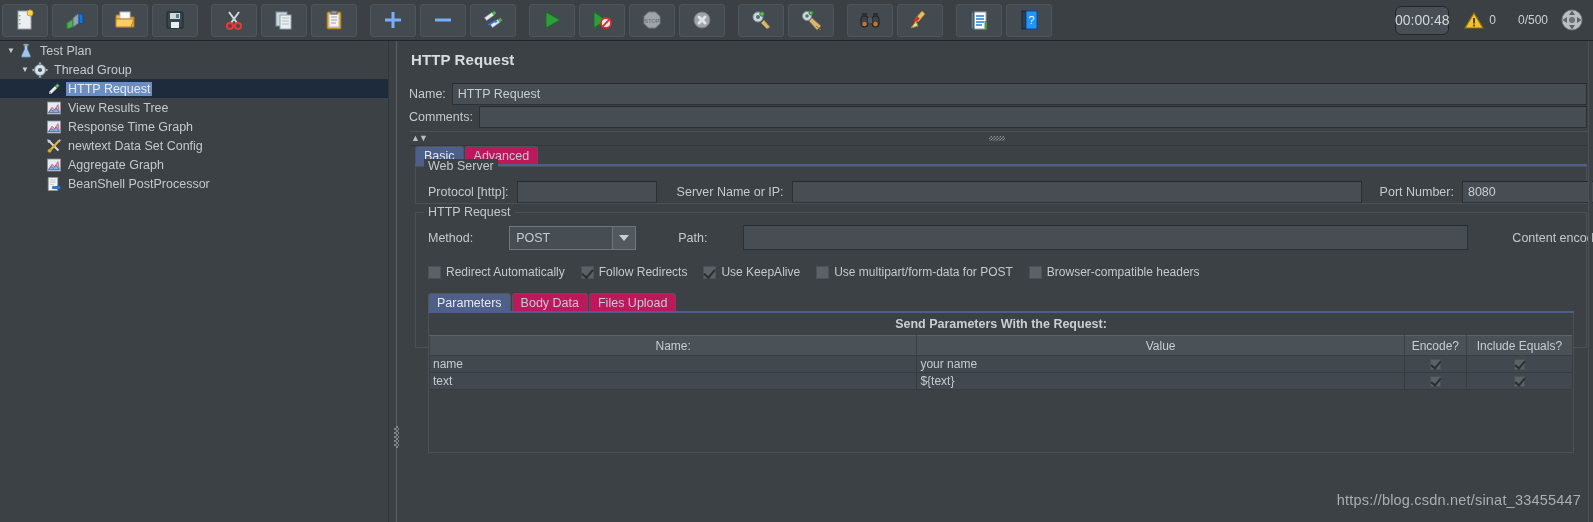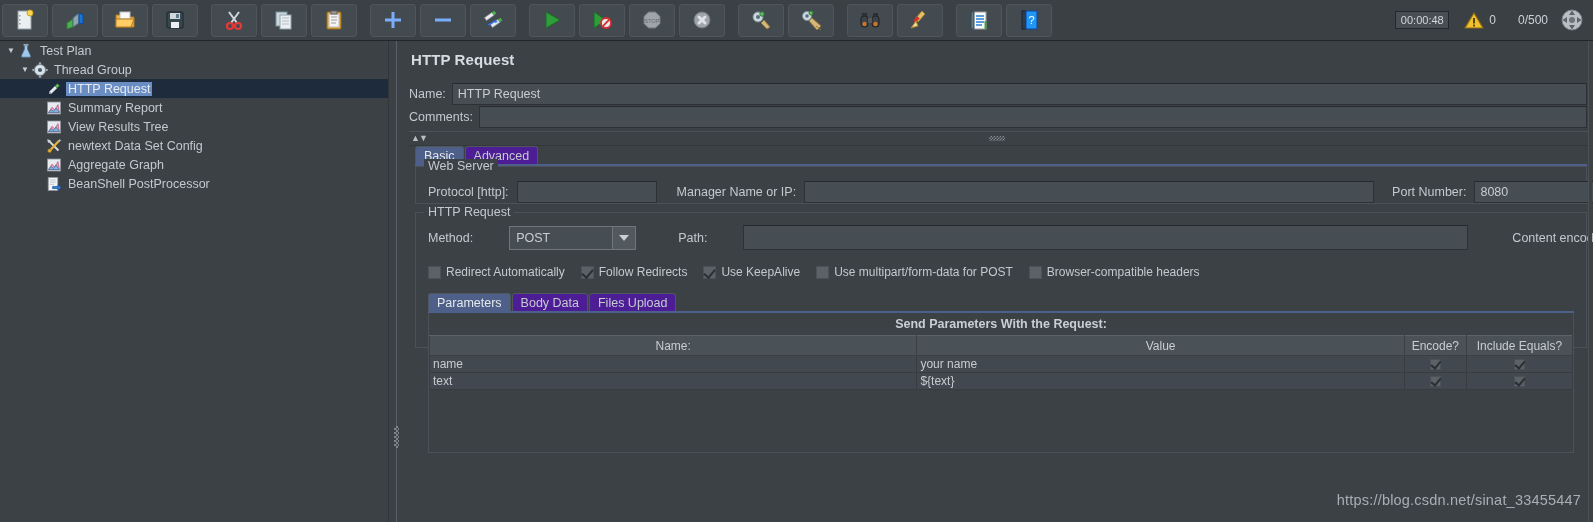--- a/index.html
+++ b/index.html
@@ -36,26 +36,26 @@
     display: flex; align-items: center; justify-content: center;
     box-sizing: border-box;
     cursor: default;
   }
   .tb-sep { width: 9px; height: 33px; }
   .tb-ico { display: block; }
 
   #tb-spacer { flex: 1 1 auto; }
 
   #timer-box {
-    width: 54px; height: 18px;
+    width: 54px; height: 29px;
     background: #474e54;
     border: 1px solid #23272b;
-    border-radius: 0;
+    border-radius: 6px;
     color: #d2d7db;
-    font-size: 11px;
+    font-size: 14px;
     display: flex; align-items: center; justify-content: center;
     box-sizing: border-box;
   }
   .tb-status-txt {
     color: #cdd2d7; font-size: 12px;
     margin: 0 6px;
   }
   #warn-count { margin-left: 4px; margin-right: 16px; }
   #run-count { margin-right: 12px; }
   #tb-right { display: flex; align-items: center; padding-right: 9px; }
@@ -181,21 +181,21 @@
   }
 
   
   #main-tabs {
     position: absolute; left: 12px; top: 105px;
     display: flex; align-items: flex-end;
   }
   .tab {
     height: 19px;
     padding: 0 8px;
-    background: #4c1d95;
+    background: #be185d;
     border: 1px solid #4f575d;
     border-bottom: none;
     border-radius: 3px 3px 0 0;
     color: #c6cbd0; font-size: 12.5px;
     display: flex; align-items: center;
     margin-right: 1px;
     cursor: default;
     box-sizing: border-box;
   }
   .tab.active { background: #4e6089; color: #e4e8ec; }
@@ -672,33 +672,33 @@
         <div class="tree-row">
           <span class="ind" style="width: 28px;"></span>
           <span class="twisty"></span>
           <span class="tree-icon">
             <svg width="16" height="16" viewBox="0 0 16 16">
               <rect x="1.5" y="2" width="13" height="12" fill="#e7eaee" stroke="#8b9298" stroke-width=".8"></rect>
               <polygon points="2.5,12.6 6,7.2 8.6,9.8 12,4.6 13.4,12.6" fill="#ef9bb8" stroke="#b4577c" stroke-width=".7"></polygon>
               <polygon points="2.5,12.6 5,9.6 7.6,11.4 10,8 13.4,12.6" fill="#7fb4e0" stroke="#3f6f9c" stroke-width=".7"></polygon>
             </svg>
           </span>
-          <span class="tree-label">Summary Report</span>
+          <span class="tree-label">View Results Tree</span>
         </div>
         <div class="tree-row">
           <span class="ind" style="width: 28px;"></span>
           <span class="twisty"></span>
           <span class="tree-icon">
             <svg width="16" height="16" viewBox="0 0 16 16">
               <rect x="1.5" y="2" width="13" height="12" fill="#e7eaee" stroke="#8b9298" stroke-width=".8"></rect>
               <polygon points="2.5,12.6 6,7.2 8.6,9.8 12,4.6 13.4,12.6" fill="#ef9bb8" stroke="#b4577c" stroke-width=".7"></polygon>
               <polygon points="2.5,12.6 5,9.6 7.6,11.4 10,8 13.4,12.6" fill="#7fb4e0" stroke="#3f6f9c" stroke-width=".7"></polygon>
             </svg>
           </span>
-          <span class="tree-label">View Results Tree</span>
+          <span class="tree-label">Response Time Graph</span>
         </div>
         <div class="tree-row">
           <span class="ind" style="width: 28px;"></span>
           <span class="twisty"></span>
           <span class="tree-icon">
             <svg width="16" height="16" viewBox="0 0 16 16">
               <line x1="2.4" y1="2.4" x2="12.5" y2="12.5" stroke="#d7dade" stroke-width="2"></line>
               <path d="M1.2 1.2 l3.4 1 -0.6 2 -2 0.6z" fill="#cfd4d9"></path>
               <line x1="13.2" y1="2.6" x2="4.2" y2="12.2" stroke="#e4b53a" stroke-width="2.2"></line>
               <path d="M13.8 1.2 l1 1.2 -1.4 1.6 -1.2 -1z" fill="#cfd4d9" stroke="#8b9197" stroke-width=".5"></path>
@@ -770,21 +770,21 @@
           <span>Advanced</span>
         </div>
       </div>
     <div id="tabs-underline"></div>
 
     <div class="group" id="grp-webserver">
       <span class="gtitle">Web Server</span>
       <div class="frm-row" id="ws-row">
         <span class="frm-lbl" id="protocol-label">Protocol [http]:</span>
         <input id="protocol-input" class="txtfield" type="text" value="" style="">
-        <span class="frm-lbl" id="servername-label">Manager Name or IP:</span>
+        <span class="frm-lbl" id="servername-label">Server Name or IP:</span>
         <input id="servername-input" class="txtfield" type="text" value="" style="">
         <span class="frm-lbl" id="port-label">Port Number:</span>
         <input id="port-input" class="txtfield" type="text" value="8080" style="">
       </div>
     </div>
 
     <div class="group" id="grp-httpreq">
       <span class="gtitle">HTTP Request</span>
 
       <div class="frm-row" id="hr-row">

